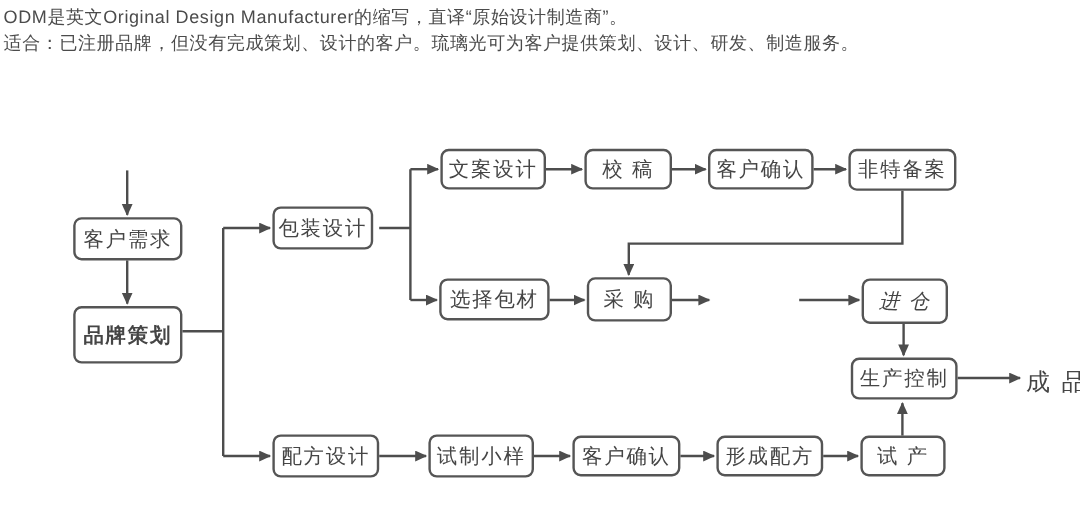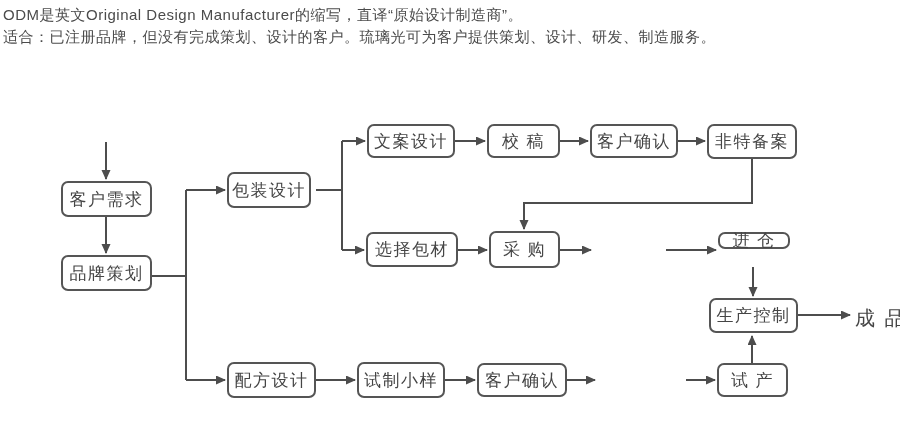--- a/index.html
+++ b/index.html
@@ -86,45 +86,46 @@
     <path d="M752,363 L752,336" marker-end="url(#arrow)"></path>
     <path d="M316,380 L355,380" marker-end="url(#arrow)"></path>
     <path d="M445,380 L475,380" marker-end="url(#arrow)"></path>
     <path d="M567,380 L595,380" marker-end="url(#arrow)"></path>
     <path d="M686,380 L715,380" marker-end="url(#arrow)"></path>
   </svg>
 
 
   <div class="node" style="left:61px;top:181px;width:91px;height:36px;">客户需求</div>
 
-  <div class="node" style="left:61px;top:255px;width:91px;height:36px;">品牌策划</div>
+  <div class="node" style="left:61px;top:255px;width:91px;height:48px;font-weight:bold;">品牌策划</div>
 
   <div class="node" style="left:227px;top:172px;width:84px;height:36px;">包装设计</div>
 
   <div class="node" style="left:367px;top:124px;width:88px;height:34px;">文案设计</div>
 
   <div class="node" style="left:487px;top:124px;width:73px;height:34px;">校 稿</div>
 
   <div class="node" style="left:590px;top:124px;width:88px;height:34px;">客户确认</div>
 
   <div class="node" style="left:707px;top:124px;width:90px;height:35px;">非特备案</div>
 
   <div class="node" style="left:366px;top:232px;width:92px;height:35px;">选择包材</div>
 
   <div class="node" style="left:489px;top:231px;width:71px;height:37px;">采 购</div>
 
 
-  <div class="node" style="left:718px;top:232px;width:72px;height:17px;">进 仓</div>
+  <div class="node" style="left:718px;top:232px;width:72px;height:38px;font-style:italic;">进 仓</div>
 
   <div class="node" style="left:709px;top:298px;width:89px;height:35px;">生产控制</div>
 
   <div class="plain-label" style="left:855px;top:305px;">成 品</div>
 
   <div class="node" style="left:227px;top:362px;width:89px;height:36px;">配方设计</div>
 
   <div class="node" style="left:357px;top:362px;width:88px;height:36px;">试制小样</div>
 
   <div class="node" style="left:477px;top:363px;width:90px;height:34px;">客户确认</div>
 
+  <div class="node" style="left:597px;top:363px;width:89px;height:34px;">形成配方</div>
 
   <div class="node" style="left:717px;top:363px;width:71px;height:34px;">试 产</div>
 
 </div>
 
 </body></html>

